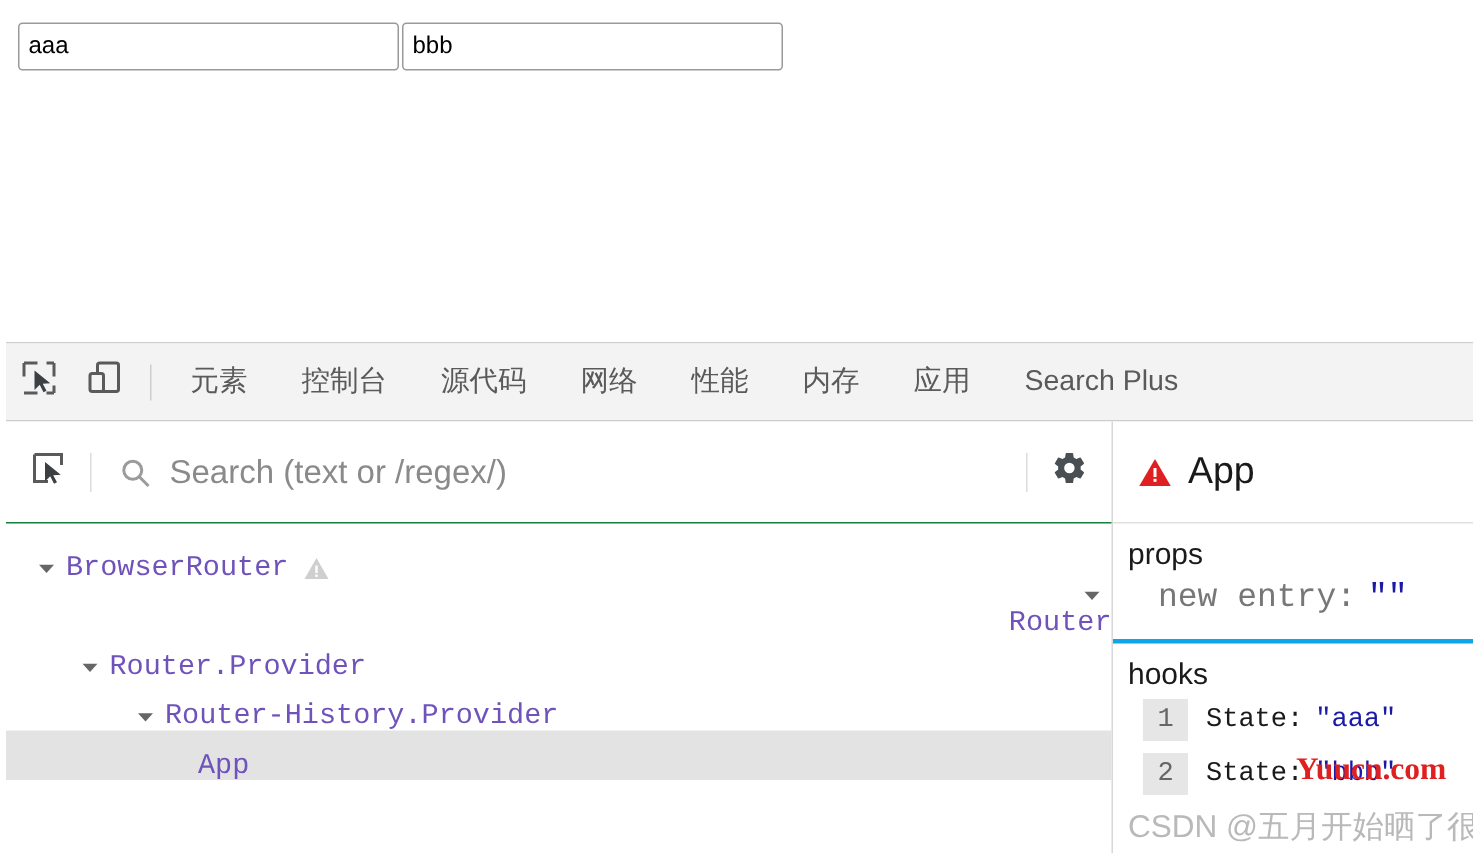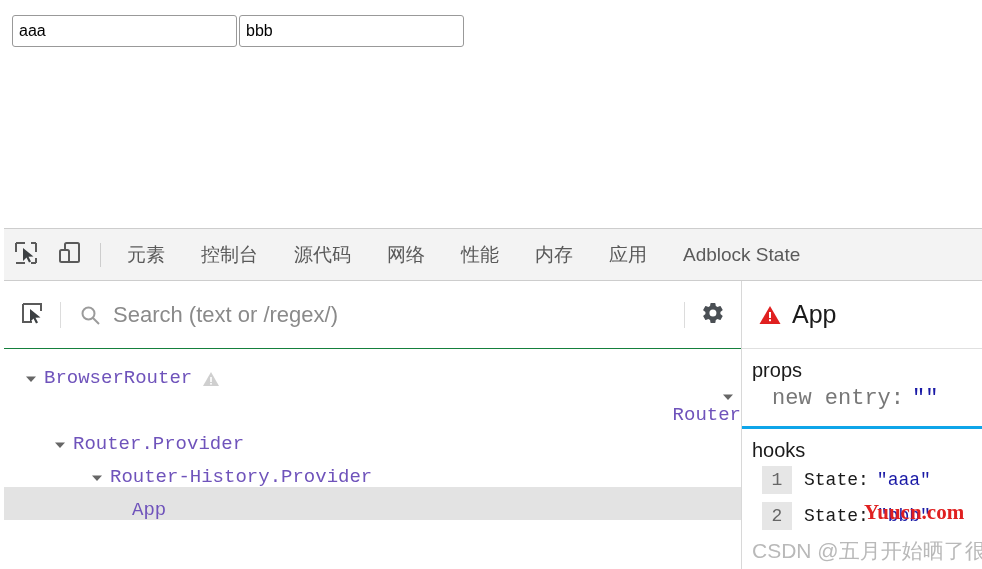--- a/index.html
+++ b/index.html
@@ -31,21 +31,21 @@
   }
   .form-row {
     position: absolute;
     left: 12px;
     top: 15px;
     display: flex;
     gap: 0px;
   }
   .text-input {
     box-sizing: border-box;
-    width: 225px;
+    width: 254px;
     height: 32px;
     border: 1px solid #999999;
     border-radius: 3px;
     padding: 0 6px;
     font-family: "Liberation Sans", sans-serif;
     font-size: 16px;
     color: #000000;
     background: #ffffff;
     outline: none;
   }
@@ -340,21 +340,21 @@
       <div class="dt-sep"></div>
 
       <div class="dt-tabs">
         <div class="dt-tab">元素</div>
         <div class="dt-tab">控制台</div>
         <div class="dt-tab">源代码</div>
         <div class="dt-tab">网络</div>
         <div class="dt-tab">性能</div>
         <div class="dt-tab">内存</div>
         <div class="dt-tab">应用</div>
-        <div class="dt-tab">Adblock State</div>
+        <div class="dt-tab">Search Plus</div>
       </div>
     </div>
 
     <div class="rdt-wrap">
 
       <div class="rdt-left">
 
         <div class="rdt-searchbar">
           <div class="rdt-select-btn">
             <span>

